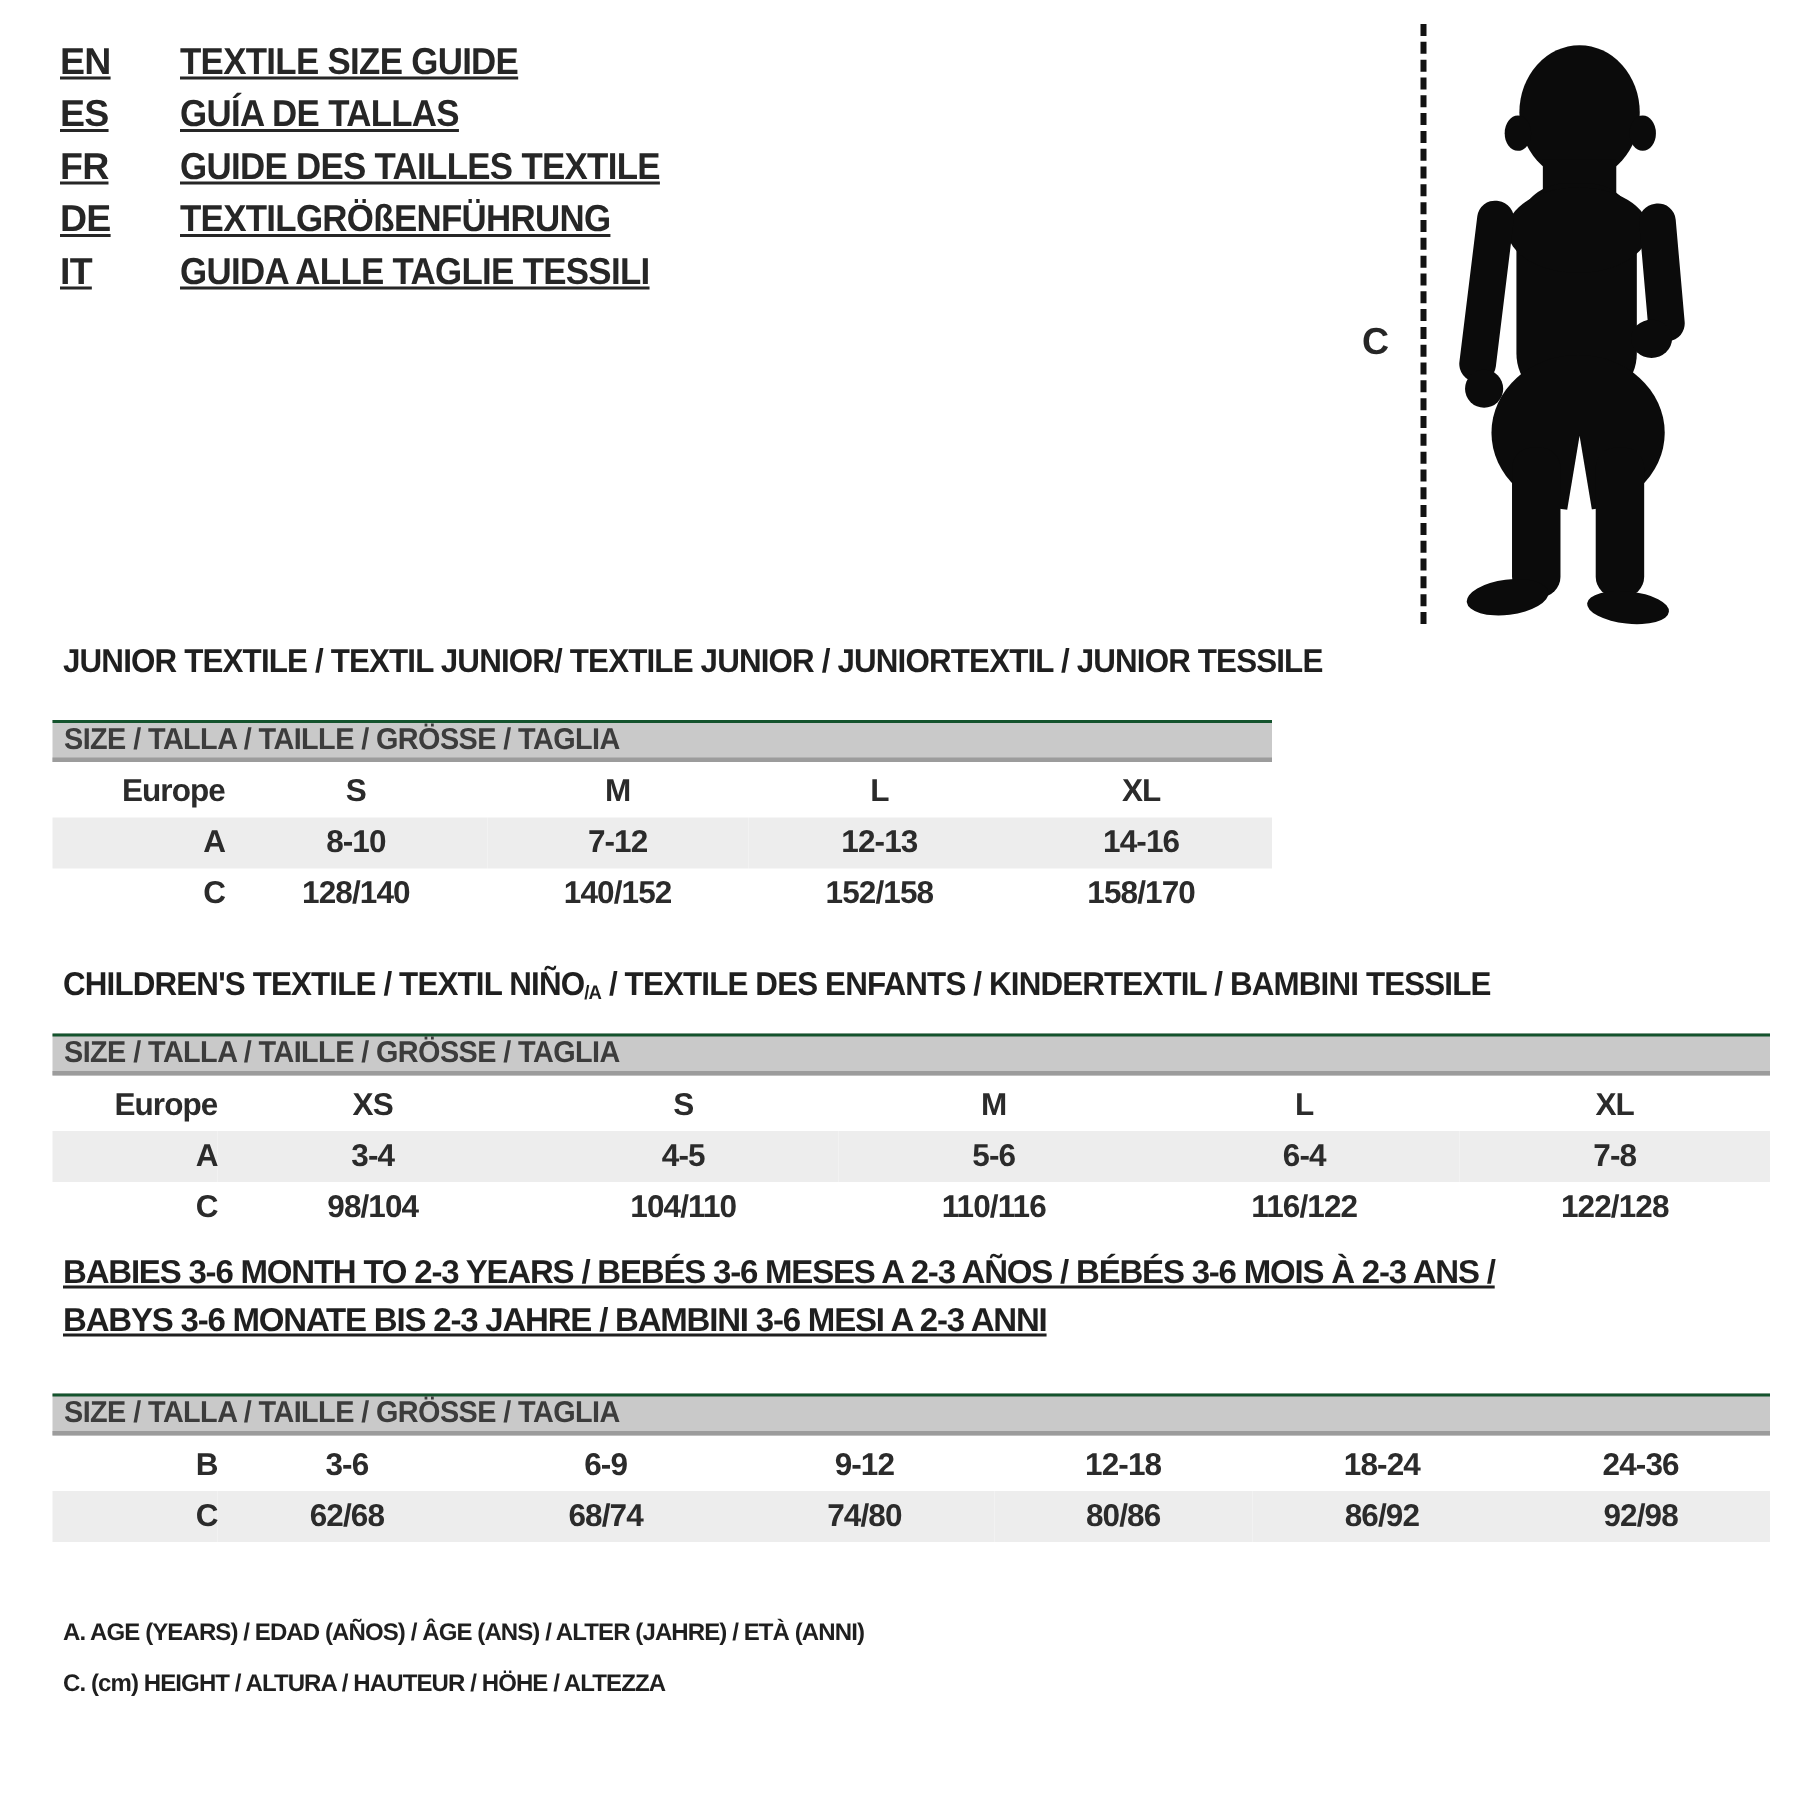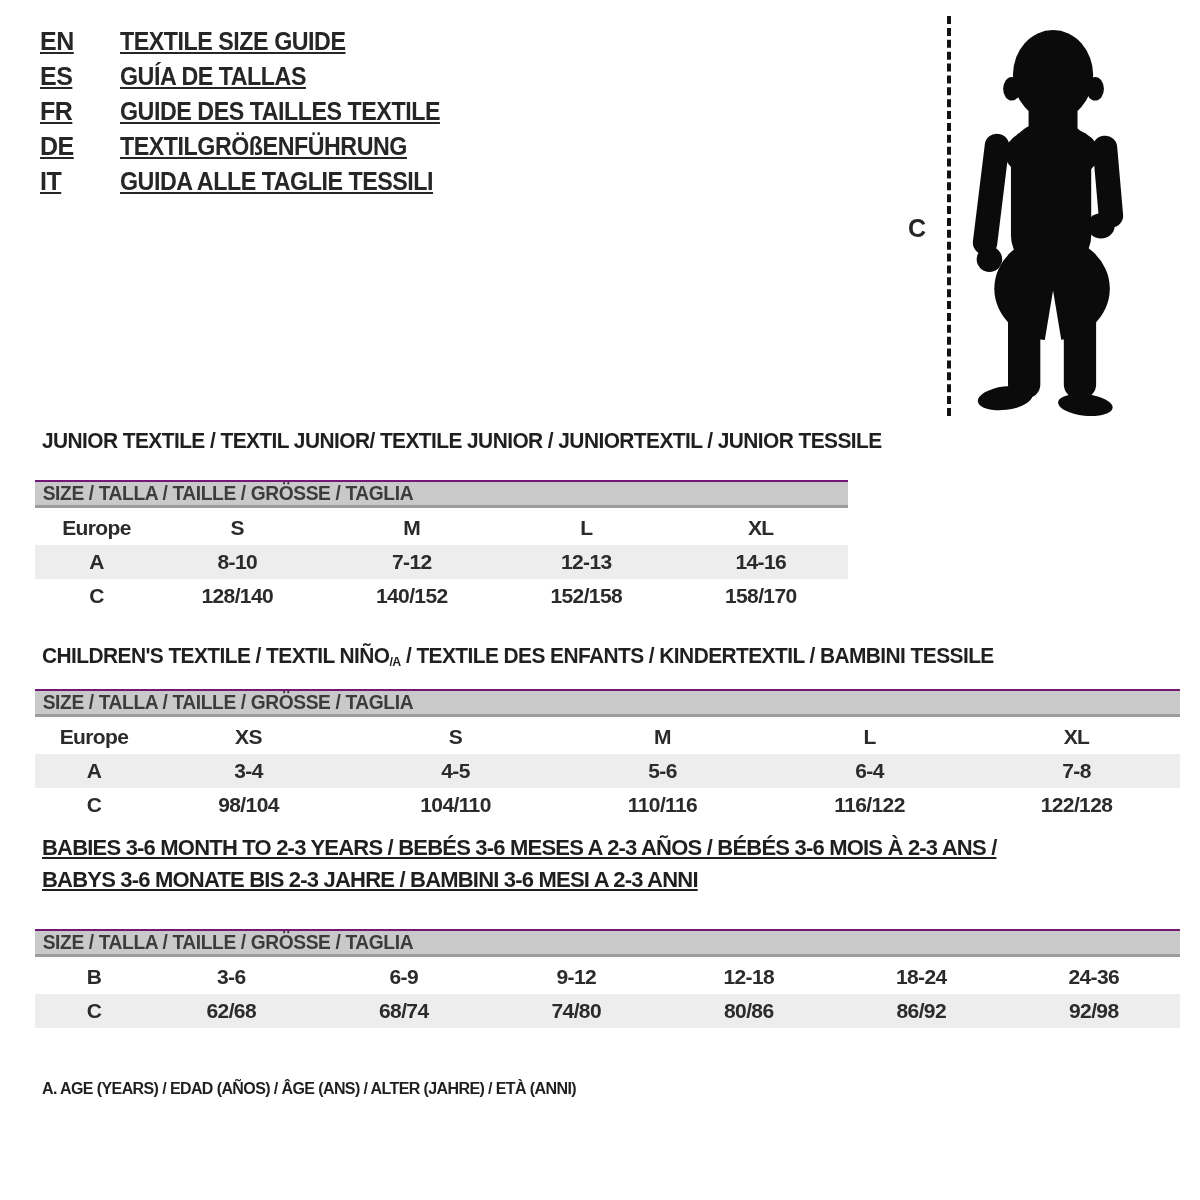--- a/index.html
+++ b/index.html
@@ -44,21 +44,21 @@
   }
   .heading-junior { top: 428px; }
   .heading-children { top: 643px; }
   .heading-babies { top: 832px; line-height: 32px; transform: none; letter-spacing: -0.8px; text-decoration: underline; }
   .heading-sub { font-size: 13px; vertical-align: -3px; font-weight: bold; }
 
   
   .size-bar {
     position: absolute; left: 35px; height: 28px;
     background: #c9c9c9;
-    border-top: 2px solid #701a75;
+    border-top: 2px solid #14532d;
     border-bottom: 3px solid #9c9c9c;
     display: flex; align-items: center;
   }
   .size-bar span {
     font-weight: bold; font-size: 20px; letter-spacing: -0.4px;
     color: #3c3c3c; padding-left: 8px;
     transform: scaleX(0.96); transform-origin: left center;
     white-space: nowrap;
   }
   .bar-junior   { top: 480px; width: 813px; }
@@ -68,21 +68,21 @@
   
   table { border-collapse: collapse; table-layout: fixed; position: absolute; }
   .tbl-junior   { left: 35px; top: 511px; width: 813px; }
   .tbl-children { left: 35px; top: 720px; width: 1145px; }
   .tbl-babies   { left: 35px; top: 960px; width: 1145px; }
   tr { height: 34px; }
   th, td {
     font-weight: bold; font-size: 21px; letter-spacing: -0.6px;
     color: #2b2b2b; vertical-align: middle;
   }
-  th { text-align: center; padding-left: 8px; font-weight: bold; }
+  th { text-align: right; padding-left: 8px; font-weight: bold; }
   td { text-align: center; }
   .row-shade { background: #ededed; }
   .label-col-j { width: 115px; }
   .label-col   { width: 110px; }
 
   
   .legend { position: absolute; left: 42px; top: 1072px; }
   .legend-line {
     height: 34px; font-weight: bold; font-size: 16px;
     letter-spacing: -0.6px; white-space: nowrap; color: #1f1f1f;
@@ -256,15 +256,16 @@
       <td>74/80</td>
       <td>80/86</td>
       <td>86/92</td>
       <td>92/98</td>
     </tr>
   </tbody>
     </table>
 
   <div class="legend">
     <div class="legend-line">A. AGE (YEARS) / EDAD (AÑOS) / ÂGE (ANS) / ALTER (JAHRE) / ETÀ (ANNI)</div>
+    <div class="legend-line">C. (cm) HEIGHT / ALTURA / HAUTEUR / HÖHE / ALTEZZA</div>
   </div>
 
 </div>
 
 </body></html>

